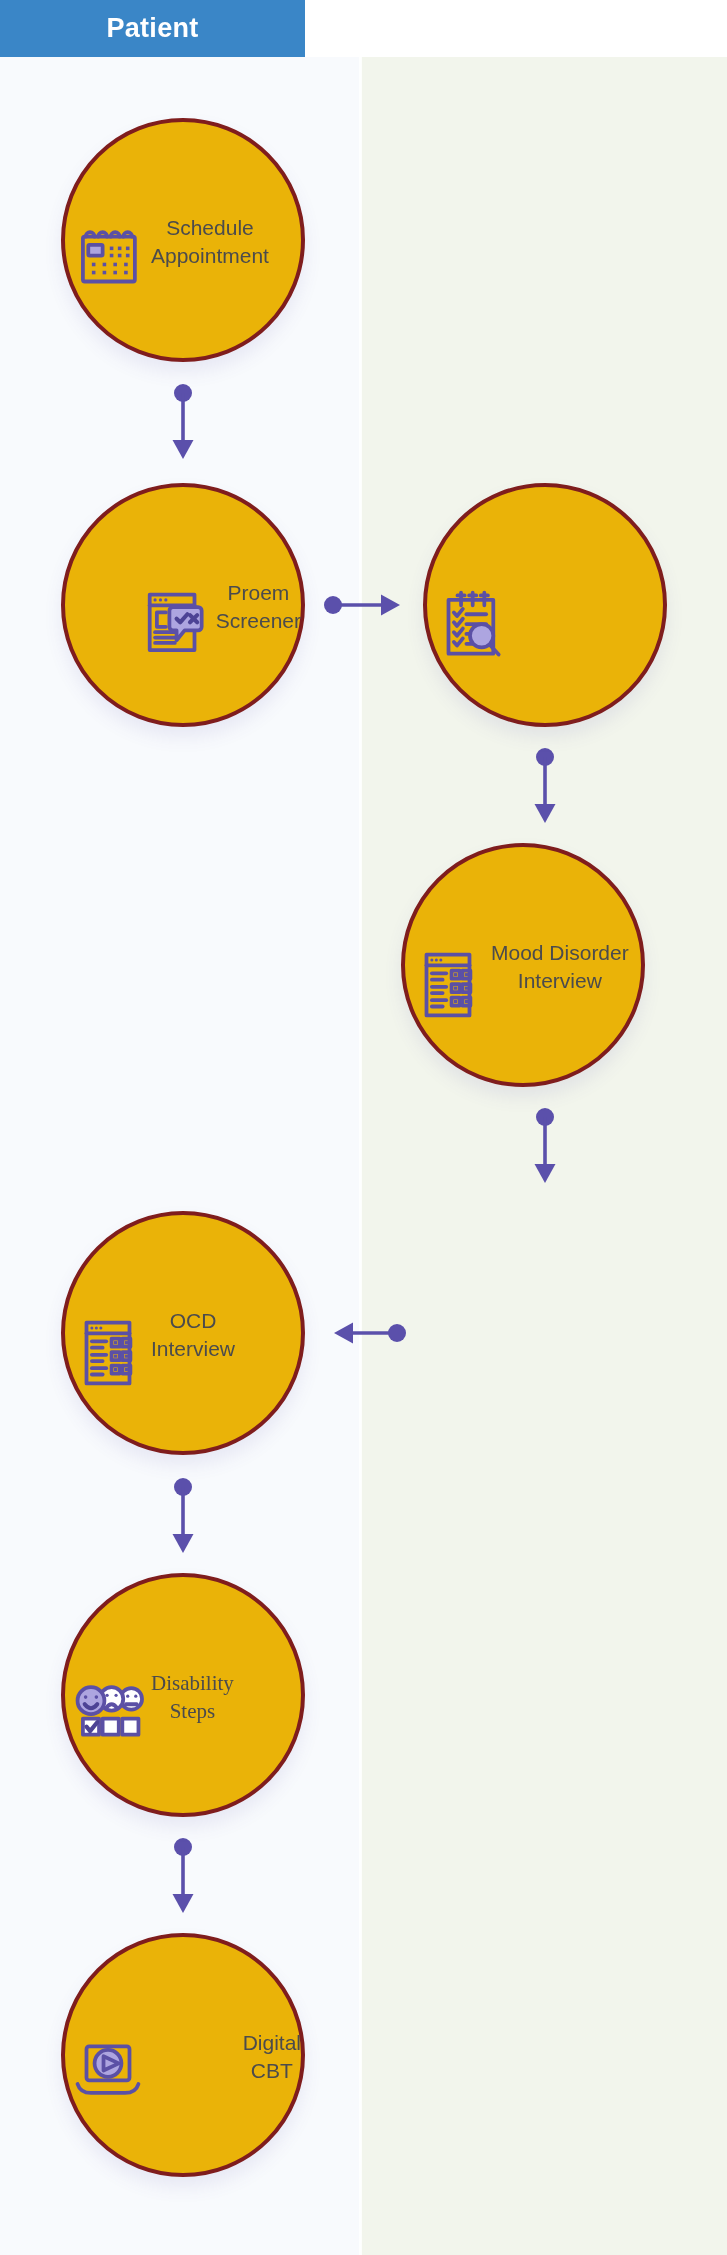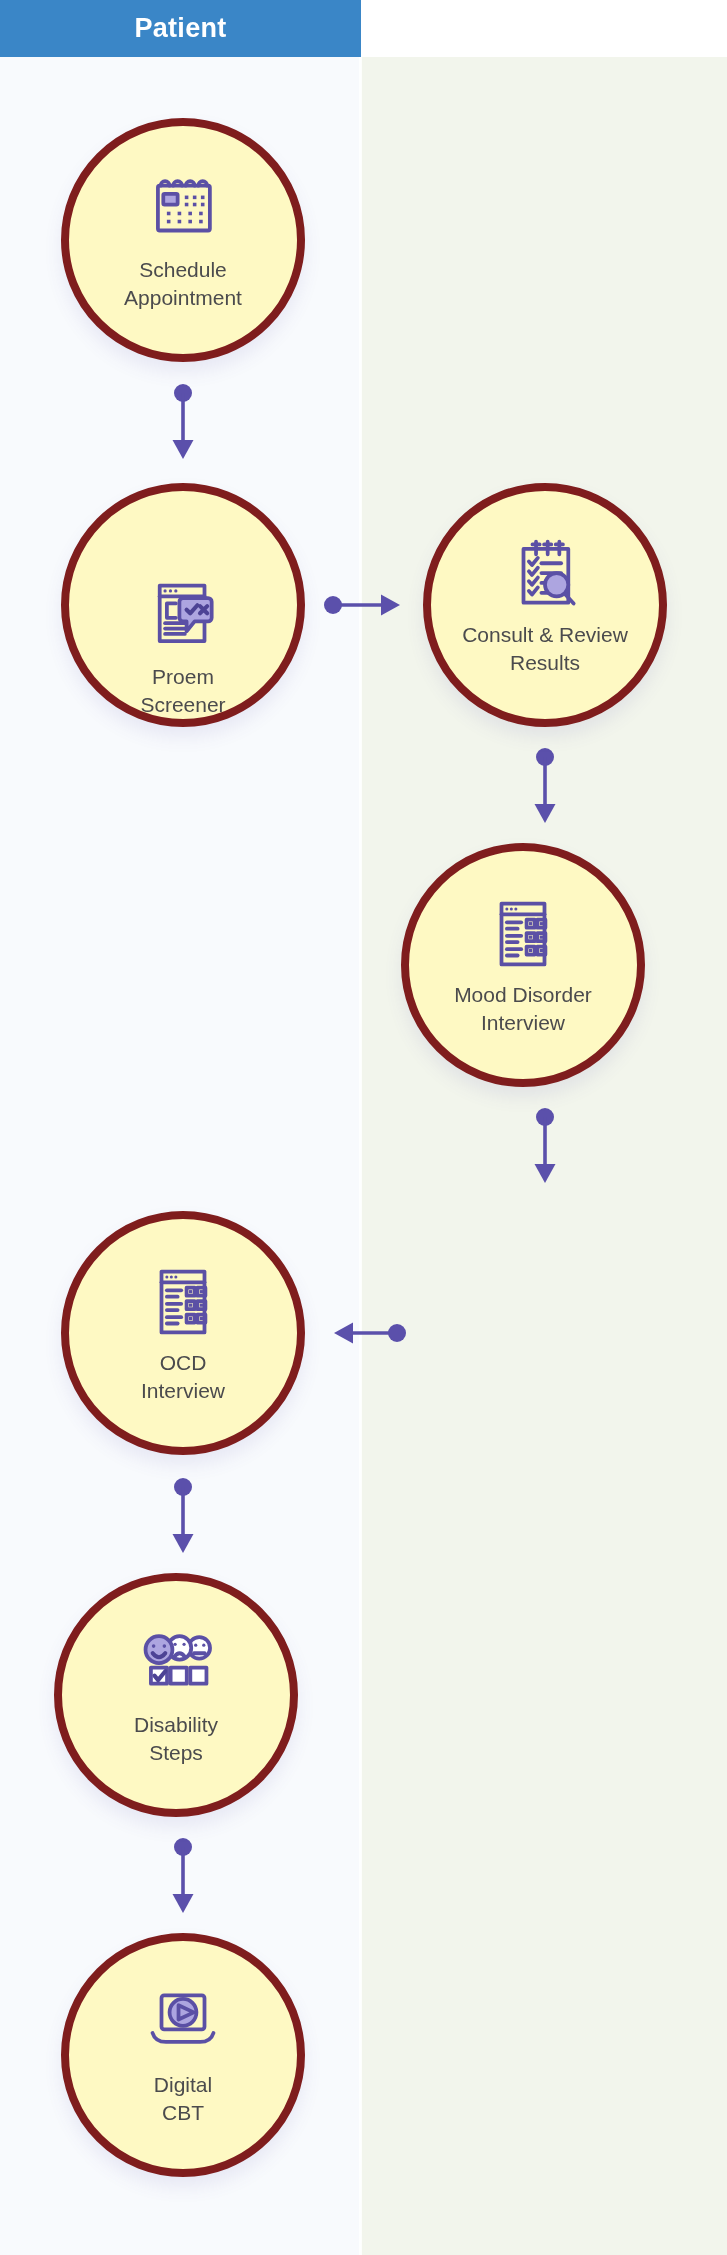--- a/index.html
+++ b/index.html
@@ -8,42 +8,42 @@
     font-family:"Liberation Sans",sans-serif;background:#fff;
   }
   
   .lane{position:absolute;top:57px;height:2198px;}
   .lane-patient{left:0;width:361px;background:#f8fafd;}
   .lane-provider{left:361px;width:366px;background:#f2f5ec;}
   .lane-divider{position:absolute;top:57px;left:359px;width:3px;height:2198px;background:rgba(255,255,255,.85);}
   
   .hdr{position:absolute;top:0;height:57px;display:flex;align-items:center;justify-content:center;
        color:#fff;font-size:27px;font-weight:700;letter-spacing:.3px;z-index:5;}
-  .hdr-patient{left:0;width:361px;background:#3a86c7;}
+  .hdr-patient{left:0;width:305px;background:#3a86c7;}
   .hdr-provider{left:361px;width:366px;background:#68a845;}
   
   .flow-svg{position:absolute;left:0;top:0;z-index:3;pointer-events:none;}
   
   .node{
     position:absolute;width:244px;height:244px;border-radius:50%;
-    background:#fef9c3;border:8px solid #7f1d1d;box-sizing:border-box;
-    display:flex;flex-direction:column;align-items:center;
+    background:#eab308;border:4px solid #7f1d1d;box-sizing:border-box;
+    display:flex;flex-direction:row;align-items:center;
     box-shadow:0 10px 18px rgba(88,78,162,.10);z-index:4;
   }
   .node .icon{width:86px;height:86px;margin-top:40px;flex:none;}
   .node .label{margin-top:4px;text-align:center;color:#4b4b4d;font-size:21px;line-height:28px;}
   .node .label span{display:block;}
   .n-schedule   {left:61px;  top:118px;}
   .n-proem      {left:61px;  top:483px;justify-content:flex-end;}
   .n-consult    {left:423px; top:483px;}
   .n-mood       {left:401px; top:843px;}
   .n-guided     {left:423px; top:1211px;}
   .n-ocd        {left:61px;  top:1211px;}
-  .n-disability {left:54px;  top:1573px;}
-  .n-digital    {left:61px;  top:1933px;}
+  .n-disability {left:61px;  top:1573px;font-family:Liberation Serif, serif;}
+  .n-digital    {left:61px;  top:1933px;justify-content:space-between;}
   
   .icon .st{fill:none;stroke:#5b50a5;stroke-width:4.2;stroke-linecap:round;stroke-linejoin:round;}
   .icon .stf{fill:#ada5e0;stroke:#5b50a5;stroke-width:4.2;stroke-linejoin:round;}
   .icon .wf{fill:#fff;stroke:#5b50a5;stroke-width:4.2;stroke-linejoin:round;}
   .icon .dk{fill:none;stroke:#4d4395;stroke-width:4.6;stroke-linecap:round;stroke-linejoin:round;}
   .icon .dot{fill:#5b50a5;stroke:none;}
 </style>
 </head>
 <body>
 
@@ -157,24 +157,20 @@
         <line class="st" x1="44" y1="36" x2="66" y2="36"></line>
       <path class="st" d="M30 45 l3.5 4 6.5 -8"></path>
         <line class="st" x1="44" y1="47" x2="66" y2="47"></line>
       <path class="st" d="M30 56 l3.5 4 6.5 -8"></path>
         <line class="st" x1="44" y1="58" x2="66" y2="58"></line>
       <path class="st" d="M30 67 l3.5 4 6.5 -8"></path>
         <line class="st" x1="44" y1="69" x2="66" y2="69"></line>
       <circle class="stf" cx="61" cy="60" r="13" stroke-width="4.5"></circle>
       <line class="st" x1="70" y1="70" x2="80" y2="81" stroke-width="6"></line>
     </svg>
-    <div class="label">
-      <span>Consult &amp; Review</span>
-      <span>Results</span>
-    </div>
   </div>
 
   <div class="node n-mood">
     <svg class="icon" viewBox="0 0 96 96">
       <rect class="st" x="24" y="14" width="48" height="68"></rect>
       <line class="st" x1="24" y1="26" x2="72" y2="26"></line>
       <circle class="dot" cx="30" cy="20" r="1.7"></circle>
         <circle class="dot" cx="35" cy="20" r="1.7"></circle>
         <circle class="dot" cx="40" cy="20" r="1.7"></circle>
       <g>

